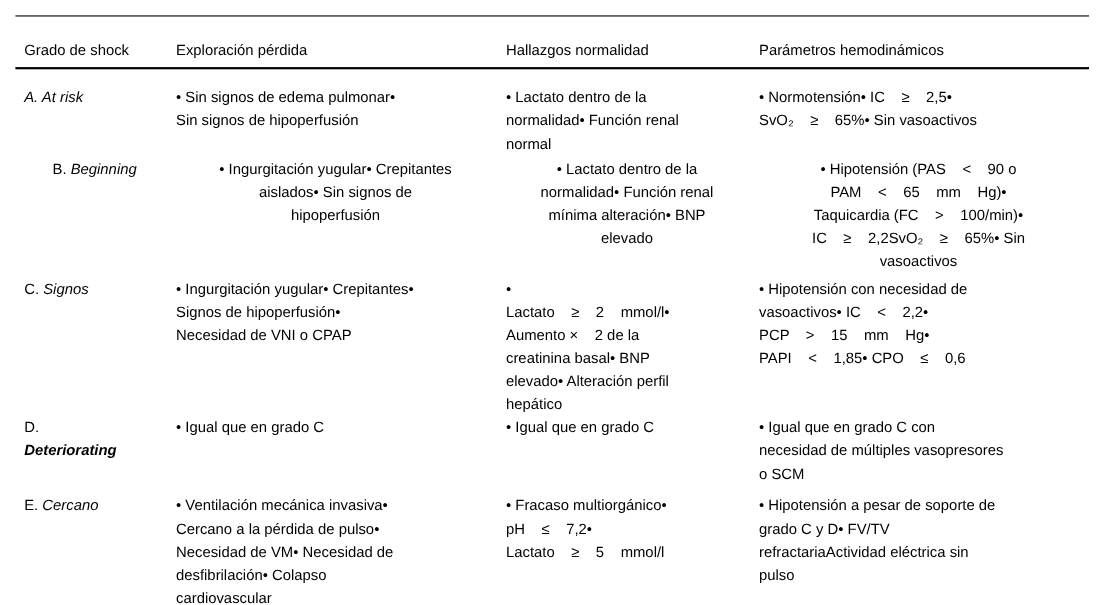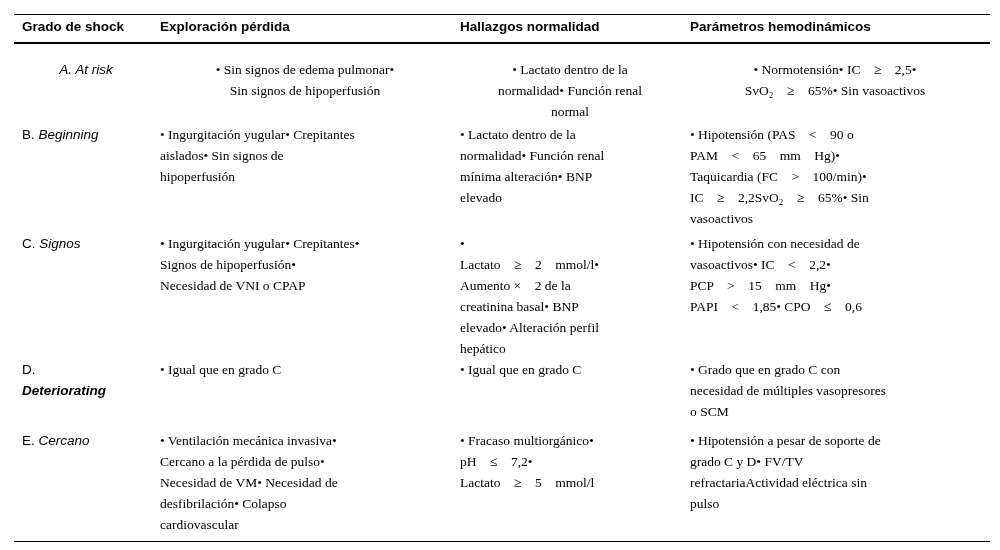--- a/index.html
+++ b/index.html
@@ -23,38 +23,38 @@
     margin: 14px 0 0 14px;
     border-top: 1.5px solid #000;
     border-bottom: 1.5px solid #000;
   }
   col.c1 { width: 146px; }
   col.c2 { width: 300px; }
   col.c3 { width: 230px; }
   col.c4 { width: 300px; }
   thead th {
     text-align: left;
-    font-weight: bold;
+    font-weight: normal;
     font-size: 13.5px;
     line-height: 16px;
-    padding: 4px 6px 7px 0;
+    padding: 23px 6px 7px 0;
     border-bottom: 2px solid #000;
     vertical-align: middle;
     margin-top: 20px;
   }
   thead th.first, tbody td.first { padding-left: 8px; }
   tbody td {
     vertical-align: top;
     font-size: 13.5px;
     line-height: 21px;
     padding: 0 10px 0 0;
   }
-  tbody td.wrap { white-space: pre-wrap; font-family: Liberation Serif, serif; }
-  tr.row-a td { padding-top: 15px; text-align: center; }
-  tr.row-b td { padding-top: 2px; }
+  tbody td.wrap { white-space: pre-wrap; }
+  tr.row-a td { padding-top: 15px; }
+  tr.row-b td { padding-top: 2px; text-align: center; }
   tr.row-c td { padding-top: 4px; }
   tr.row-d td { padding-top: 0; }
   tr.row-e td { padding-top: 8px; padding-bottom: 6px; }
   .gname { font-style: italic; }
   .all-italic .gprefix { font-style: italic; }
   .stacked .gname { display: block; font-weight: bold; }
 </style>
 </head>
 <body>
 
@@ -113,21 +113,21 @@
 hepático</td>
         <td class="wrap">• Hipotensión con necesidad de
 vasoactivos• IC    &lt;    2,2•
 PCP    &gt;    15    mm    Hg•
 PAPI    &lt;    1,85• CPO    ≤    0,6</td>
       </tr>
       <tr class="row-d">
         <td class="first stacked"><span class="gprefix">D.</span><span class="gname">Deteriorating</span></td>
         <td class="wrap">• Igual que en grado C</td>
         <td class="wrap">• Igual que en grado C</td>
-        <td class="wrap">• Grado que en grado C con
+        <td class="wrap">• Igual que en grado C con
 necesidad de múltiples vasopresores
 o SCM</td>
       </tr>
       <tr class="row-e">
         <td class="first"><span class="gprefix">E. </span><span class="gname">Cercano</span></td>
         <td class="wrap">• Ventilación mecánica invasiva•
 Cercano a la pérdida de pulso•
 Necesidad de VM• Necesidad de
 desfibrilación• Colapso
 cardiovascular</td>

